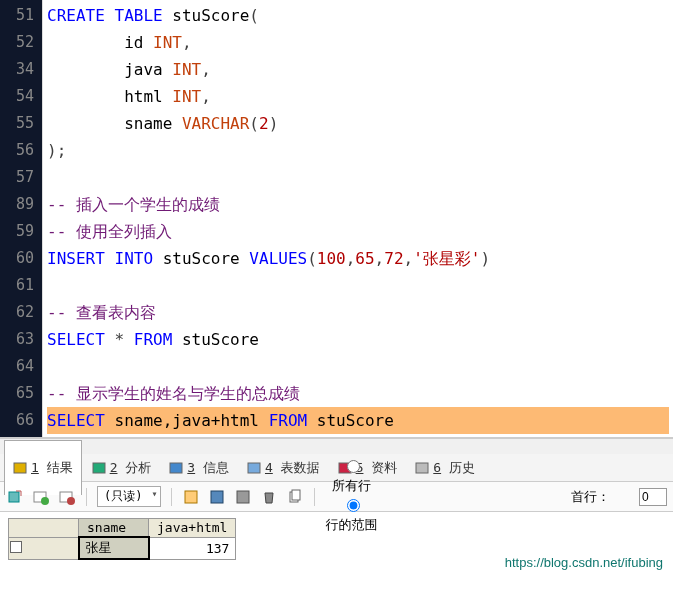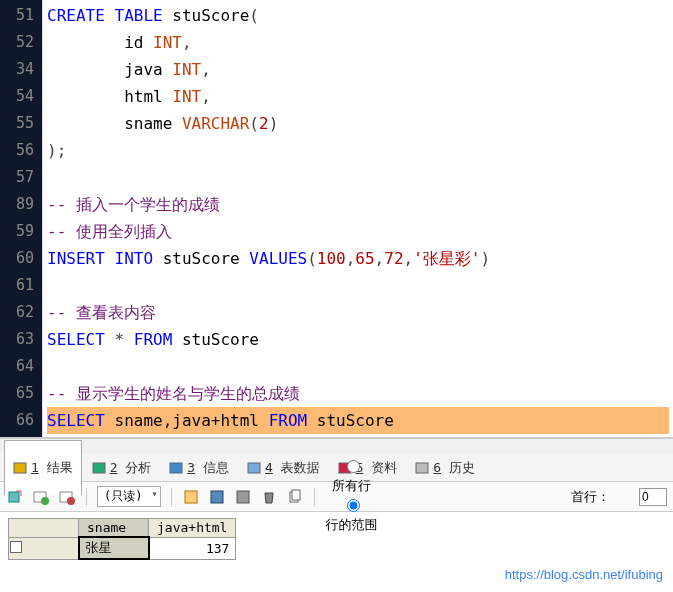--- a/index.html
+++ b/index.html
@@ -32,21 +32,21 @@
 .label-txt { font-size: 13px; }
 .firstrow-lbl { margin-left: auto; margin-right: 21px; }
 .firstrow-input { width: 28px; font-size: 12px; border: 1px solid #999; padding: 1px 2px; }
 .result-grid { padding: 6px 8px; }
 .grid-table { border-collapse: collapse; font-size: 13px; }
 .grid-table th { background: #ece9d8; border: 1px solid #999; padding: 1px 8px; font-weight: normal; text-align: left; min-width: 70px; }
 .grid-table td { border: 1px solid #999; padding: 1px 6px; background: #fff; }
 .grid-table .row-hdr { background: #ece9d8; width: 18px; padding: 0; }
 .row-check { width: 12px; height: 12px; border: 1px solid #666; display: inline-block; background: #fff; margin: 1px; }
 .grid-table .sel-col { background: #d0d0c0; }
-.watermark { position: absolute; bottom: 10px; right: 10px; color: #3b82f6; font-size: 13px; font-family: Arial; }
+.watermark { position: absolute; bottom: 22px; right: 10px; color: #0f766e; font-size: 13px; font-family: Arial; }
 </style>
 </head>
 <body>
 
 <div class="editor-area">
   <div class="gutter" id="gutter">
       <div>51</div>
       <div>52</div>
       <div>34</div>
       <div>54</div>

